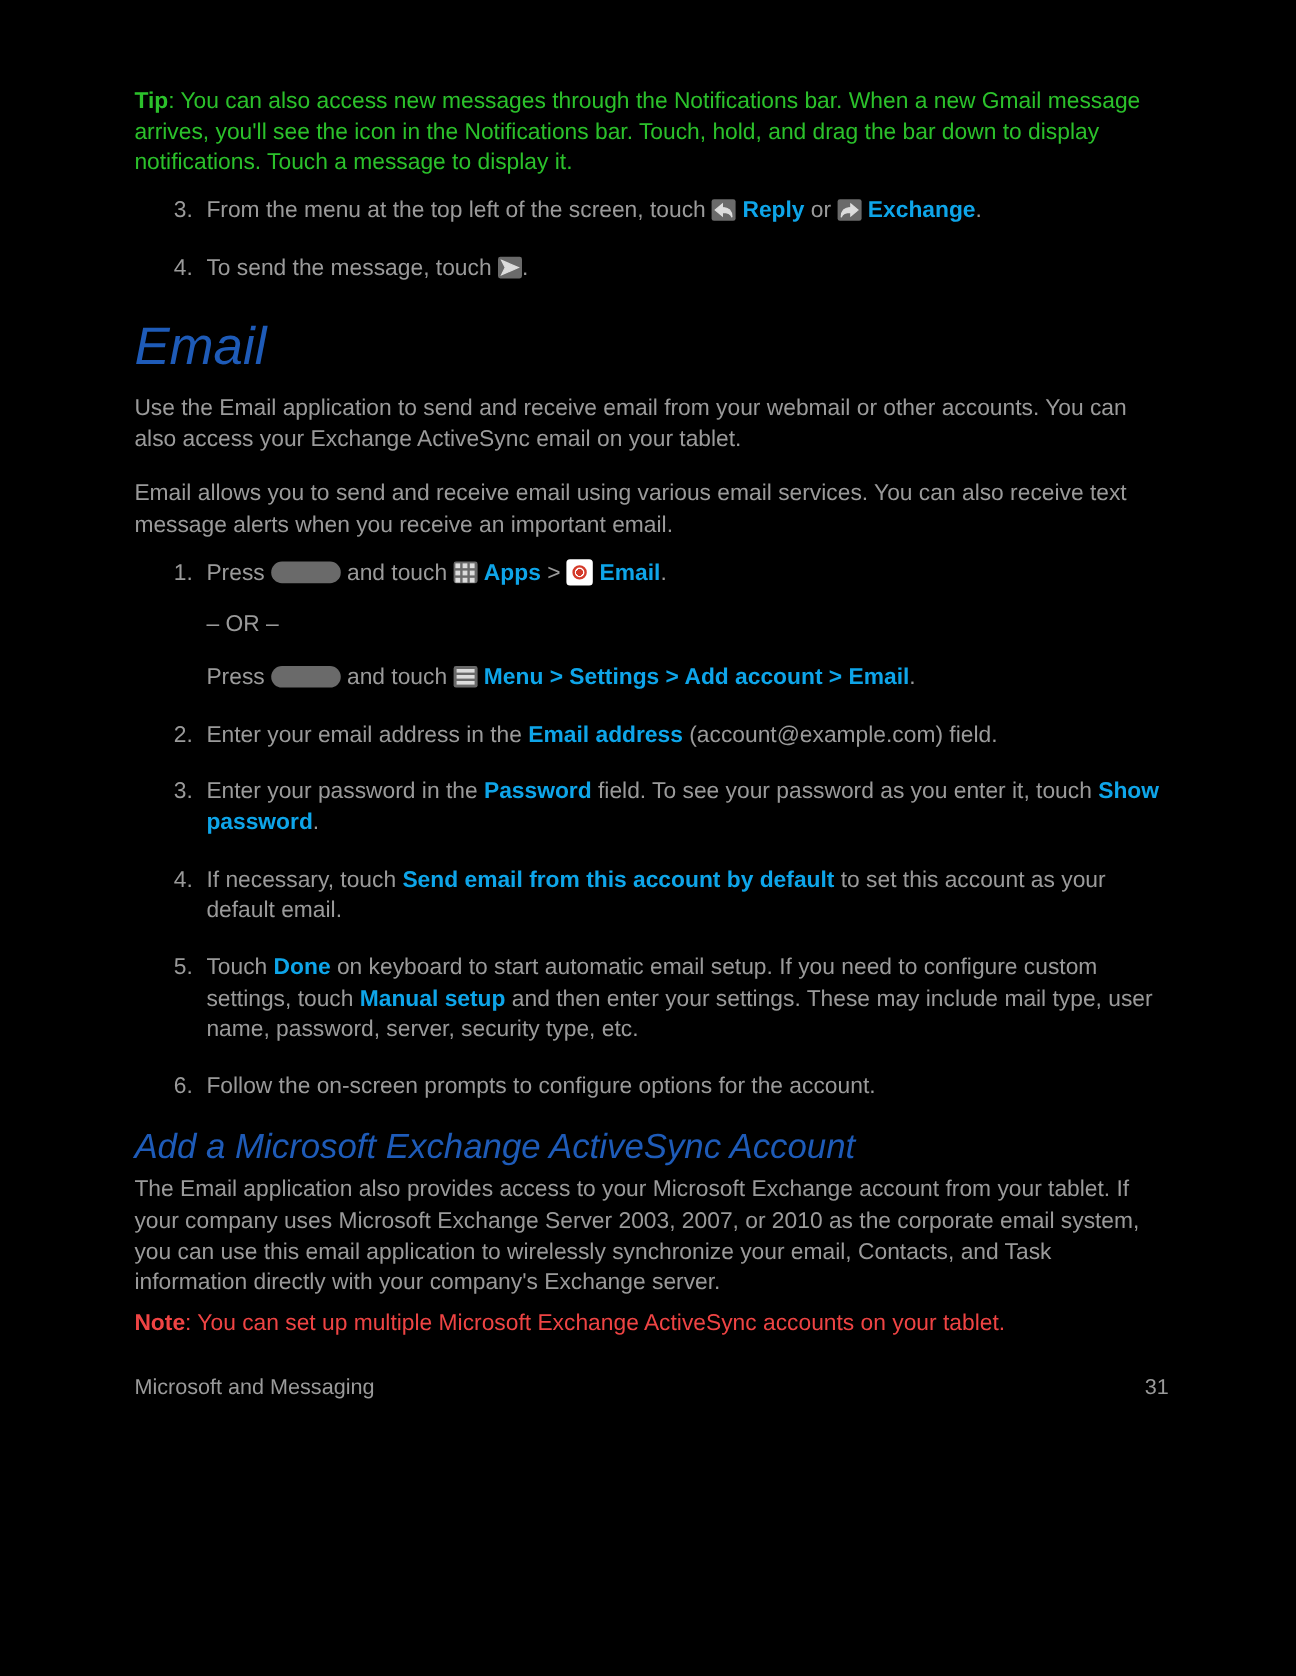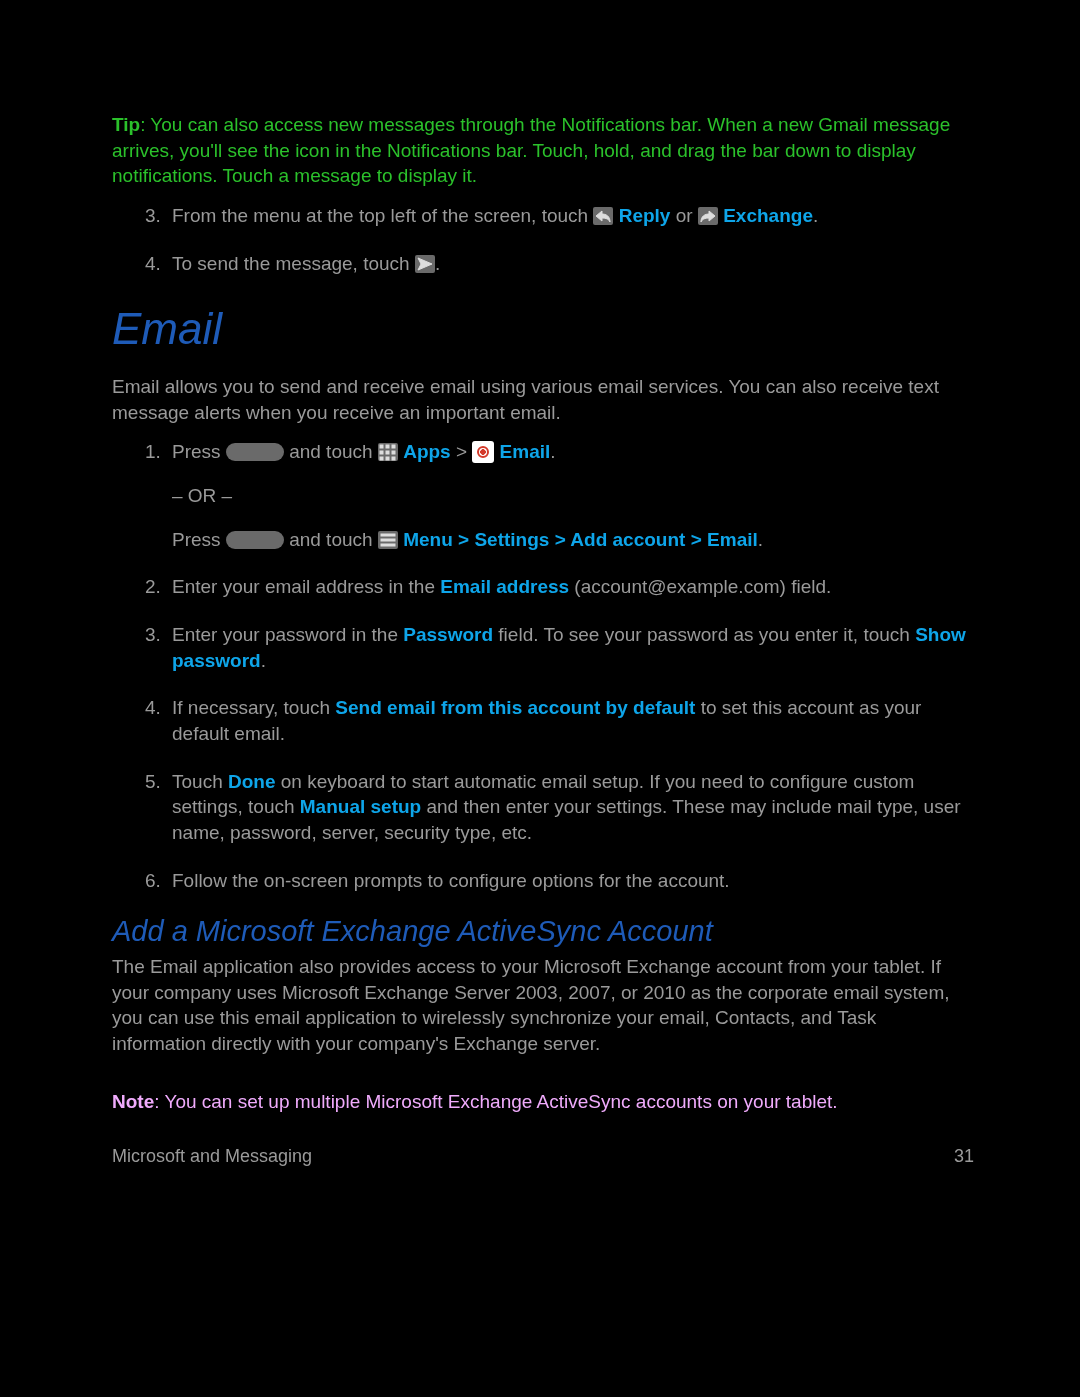--- a/index.html
+++ b/index.html
@@ -1,25 +1,25 @@
 <!DOCTYPE html>
 <html><head>
 <meta charset="utf-8">
 <style>
   html,body{margin:0;padding:0;background:#000;color:#9a9a9a;font-family:Arial,Helvetica,sans-serif;}
-  .page{width:1080px;height:1397px;margin:0 auto;position:relative;box-sizing:border-box;padding:112px 106px 0 112px;}
+  .page{width:1080px;height:1397px;margin:0 auto;position:relative;box-sizing:border-box;padding:72px 106px 0 112px;}
   .tip{color:#2bc12b;font-size:19px;line-height:1.35;}
   .tip .lbl{font-weight:bold;}
   .body-text{color:#9a9a9a;font-size:19px;line-height:1.35;margin-top:14px;}
   ol{margin:14px 0 0 0;padding-left:54px;font-size:19px;color:#9a9a9a;}
   ol li{padding-left:6px;margin:0 0 22px 0;line-height:1.35;}
   h1{font-family:Arial,Helvetica,sans-serif;font-style:italic;font-weight:normal;color:#1e5bb8;font-size:44px;margin:28px 0 6px 0;}
   h2{font-family:Arial,Helvetica,sans-serif;font-style:italic;font-weight:normal;color:#1e5bb8;font-size:29px;margin:20px 0 6px 0;}
   .b{font-weight:bold;color:#0ea5e9;}
-  .note{color:#f0abfc;font-size:19px;line-height:1.35;margin-top:32px;}
+  .note{color:#ef4444;font-size:19px;line-height:1.35;margin-top:8px;}
   .note .lbl{font-weight:bold;}
   .footer{position:absolute;bottom:230px;left:112px;right:106px;display:flex;justify-content:space-between;font-size:18px;color:#9a9a9a;}
   
   .ico{display:inline-block;width:20px;height:18px;background:#6a6a6a;border-radius:2px;vertical-align:-3px;}
   .ico svg{width:100%;height:100%;display:block;}
   
   .pill{display:inline-block;width:58px;height:18px;background:#6a6a6a;border-radius:9px;vertical-align:-3px;}
   
   .reply svg, .forward svg, .send svg, .apps svg, .menu svg, .dot svg{fill:#ddd;stroke:#ddd;}
   .dot{background:#fff;width:22px;height:22px;border-radius:3px;vertical-align:-5px;position:relative;}
@@ -49,20 +49,21 @@
     </li>
     <li>
       <span>To send the message, touch </span>
       <span class="ico send"><svg viewBox="0 0 20 18">
             <path d="M3 3 L17 9 L3 15 L6 9 Z" fill="#ddd"></path>
           </svg></span>.
     </li>
   </ol>
 
   <h1>Email</h1>
+  <div class="body-text">Use the Email application to send and receive email from your webmail or other accounts. You can also access your Exchange ActiveSync email on your tablet.</div>
 
   <div class="body-text" style="margin-top:20px">Email allows you to send and receive email using various email services. You can also receive text message alerts when you receive an important email.</div>
 
   <ol>
     <li>
       <span>Press </span>
       <span class="pill"></span>
       <span> and touch </span>
       <span class="ico apps"><svg viewBox="0 0 20 18">
             <g fill="#ddd">

